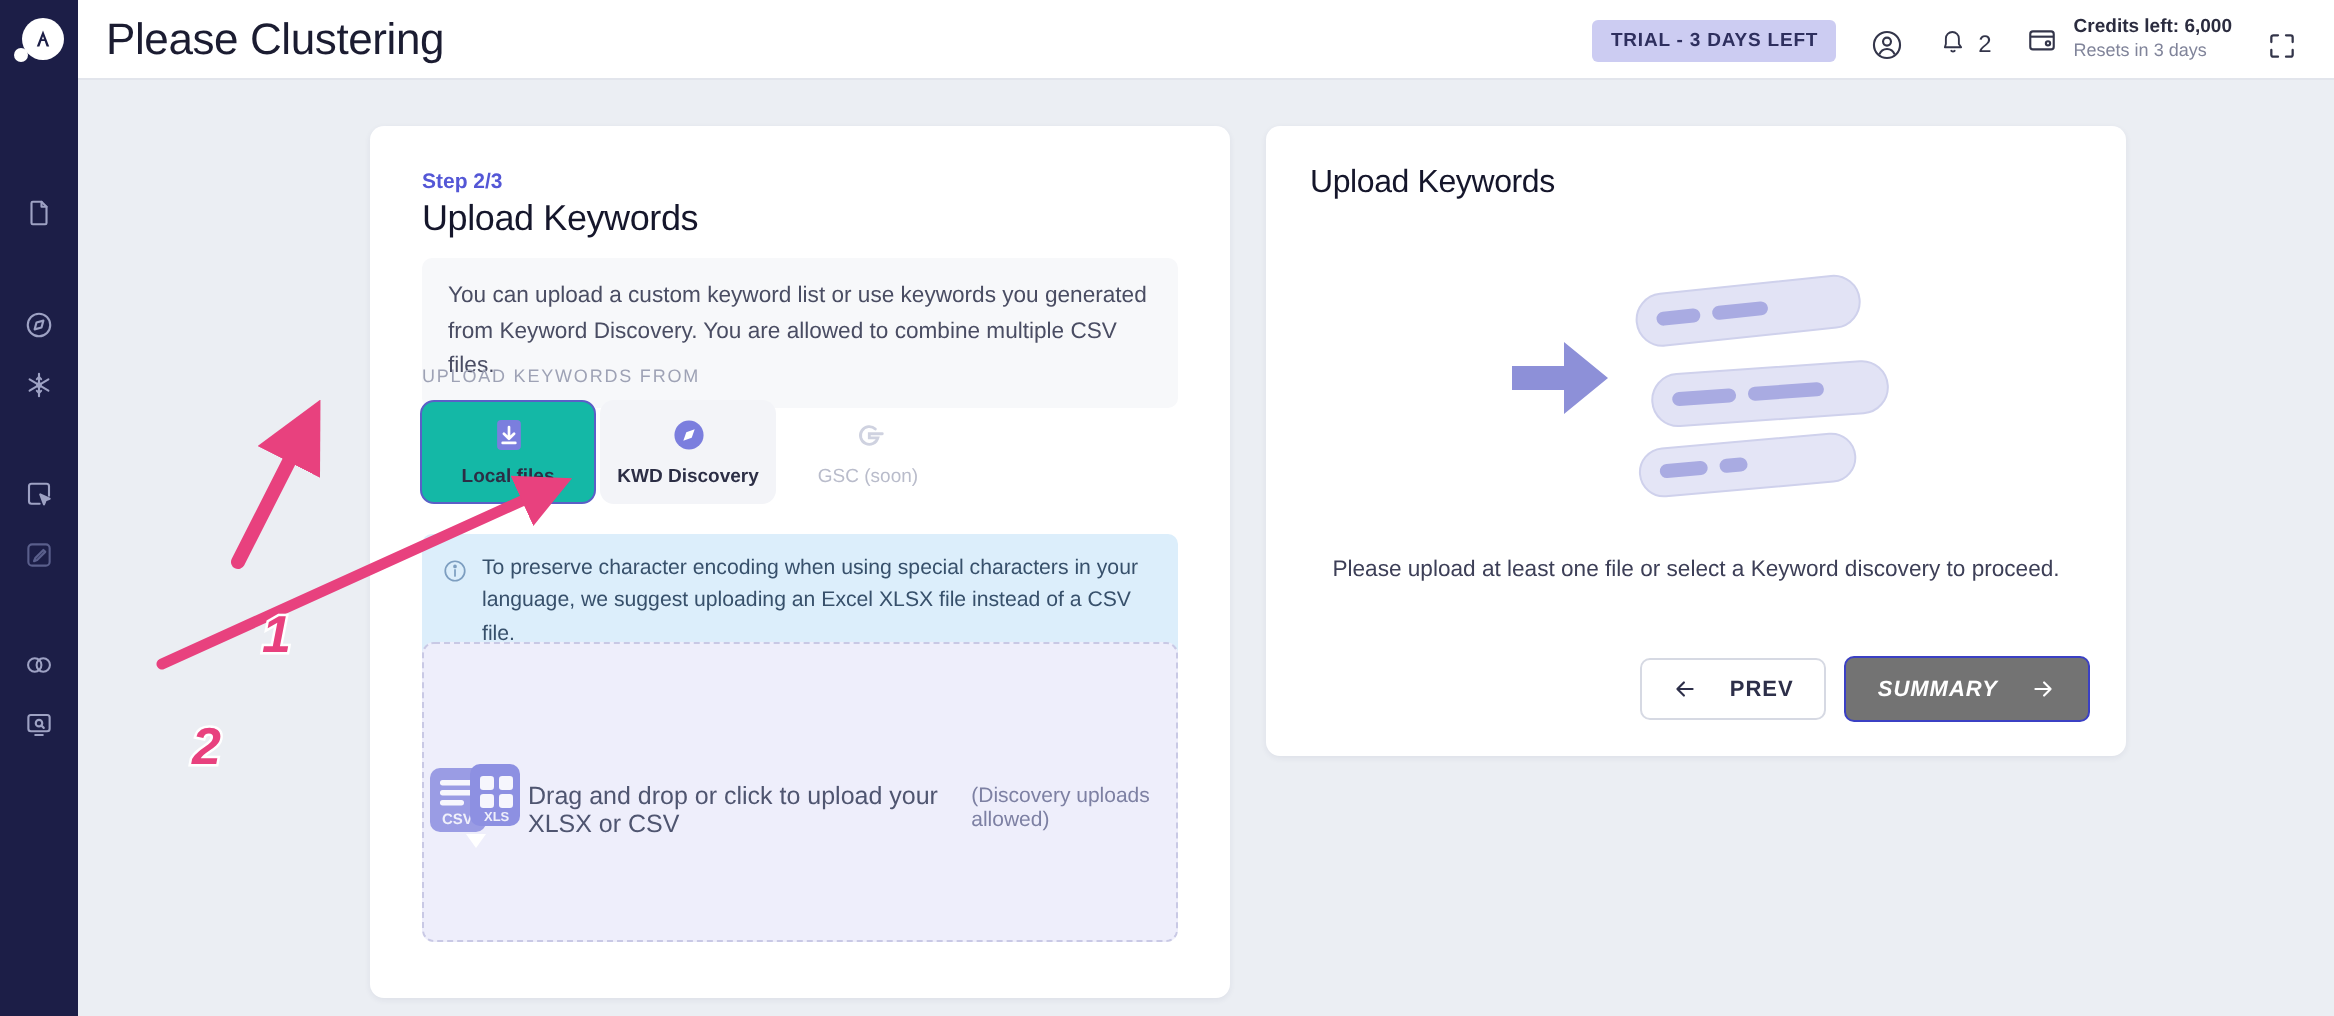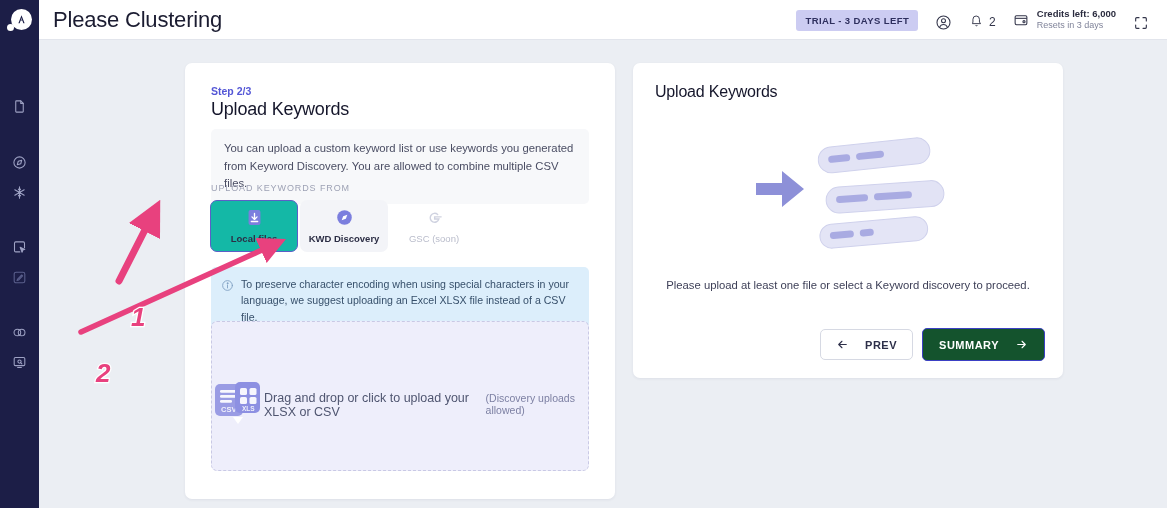--- a/index.html
+++ b/index.html
@@ -162,22 +162,23 @@
   .btn {
     display: flex; align-items: center; gap: 16px;
     font-size: 11px; font-weight: bold; letter-spacing: 0.5px;
     border-radius: 5px; cursor: pointer;
   }
   .btn-prev {
     background: #ffffff; border: 1px solid #d6d9e3; color: #2d2f49;
     padding: 8px 15px;
   }
   .btn-summary {
-    background: #14532d; border: 1px solid #3b40c4; color: #ffffff;
+    background: #737373; border: 1px solid #3b40c4; color: #ffffff;
     padding: 9px 16px;
+    font-style: italic;
   }
   .btn svg { display: block; }
 
   
   .anno { position: absolute; left: 0; top: 0; pointer-events: none; }
   .anno-num {
     position: absolute;
     font-size: 26px; font-weight: bold; font-style: italic;
     color: #e8417e;
     -webkit-text-stroke: 2.5px #ffffff;

